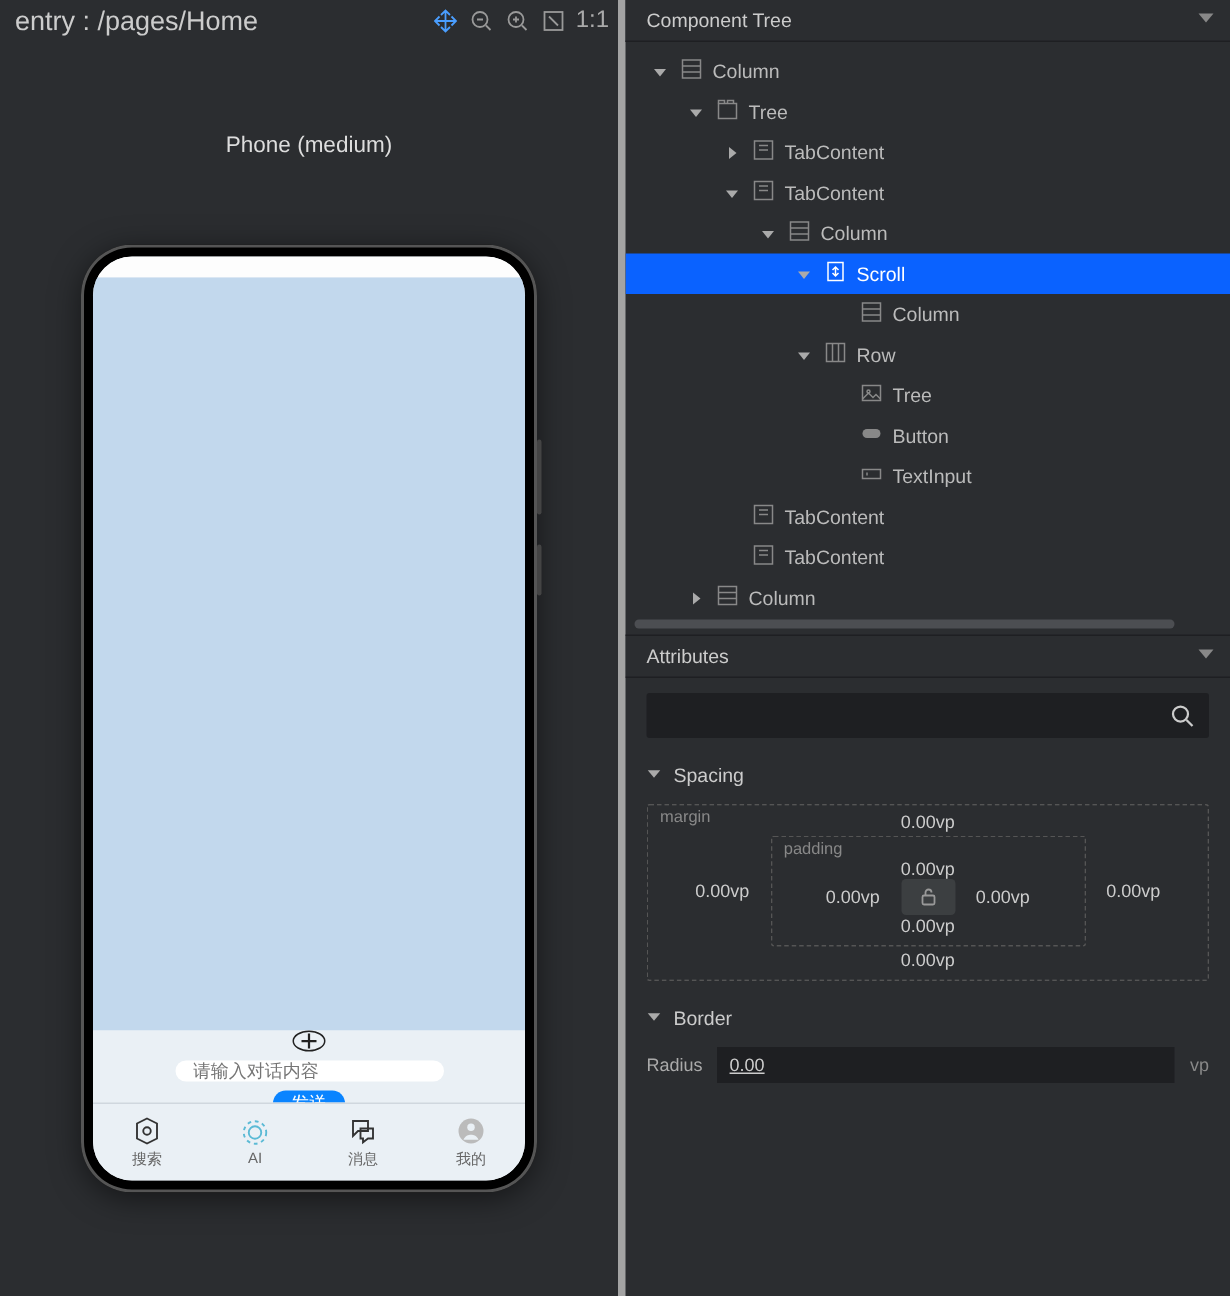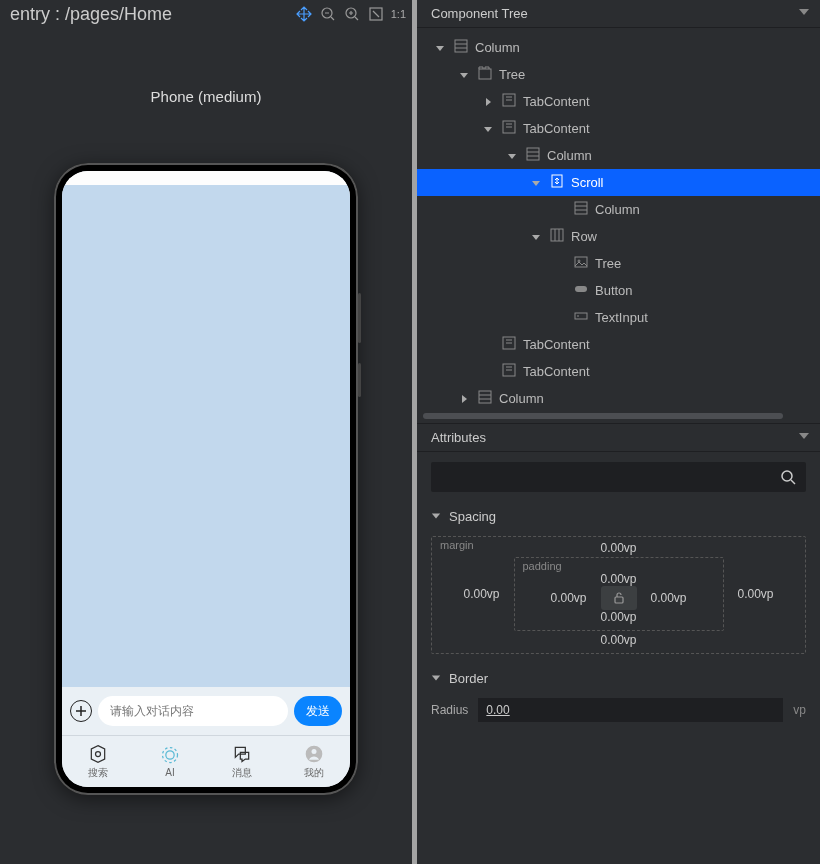--- a/index.html
+++ b/index.html
@@ -16,37 +16,37 @@
     height: 28px; display: flex; align-items: center; justify-content: space-between;
     padding: 0 6px 0 10px; background: #2b2d30;
   }
   .entry-title { color: #ccc; font-size: 18px; }
   .entry-tools { display: flex; align-items: center; gap: 2px; }
   .tool-ico {
     width: 22px; height: 22px; display: flex; align-items: center; justify-content: center;
     color: #aaa; cursor: pointer; border-radius: 3px;
   }
   .tool-ico.active { color: #4a9eff; }
-  .ratio-label { font-size: 11px; color: #aaa; margin-left: 2px; }
+  .ratio-label { font-size: 16px; color: #aaa; margin-left: 2px; }
   .preview-area { flex: 1; display: flex; flex-direction: column; align-items: center; padding-top: 60px; }
   .phone-label { color: #ddd; font-size: 15px; margin-bottom: 58px; }
   .phone-frame {
     width: 304px; height: 632px; background: #000; border-radius: 34px;
     padding: 8px; position: relative;
     box-shadow: inset 0 0 0 2px #555, 0 4px 20px rgba(0,0,0,.5);
   }
   .phone-screen {
     width: 100%; height: 100%; background: #eaf0f5; border-radius: 26px;
     display: flex; flex-direction: column; overflow: hidden;
   }
   .status-strip { height: 14px; background: #fdfdfd; }
   .chat-area { flex: 1; background: #c2d8ed; }
   .input-bar {
     height: 48px; background: #eaf0f5; display: flex; align-items: center;
-    padding: 0 8px; gap: 6px;
+    padding: 0 8px; gap: 6px; flex-direction: column;
   }
   .plus-btn {
     width: 22px; height: 22px; border: 1.5px solid #222; border-radius: 50%;
     display: flex; align-items: center; justify-content: center; color: #222; font-size: 16px;
   }
   .chat-input {
     flex: 1; height: 30px; background: #fff; border-radius: 15px; border: none;
     padding: 0 12px; font-size: 12px; color: #888; outline: none;
   }
   .send-btn {

